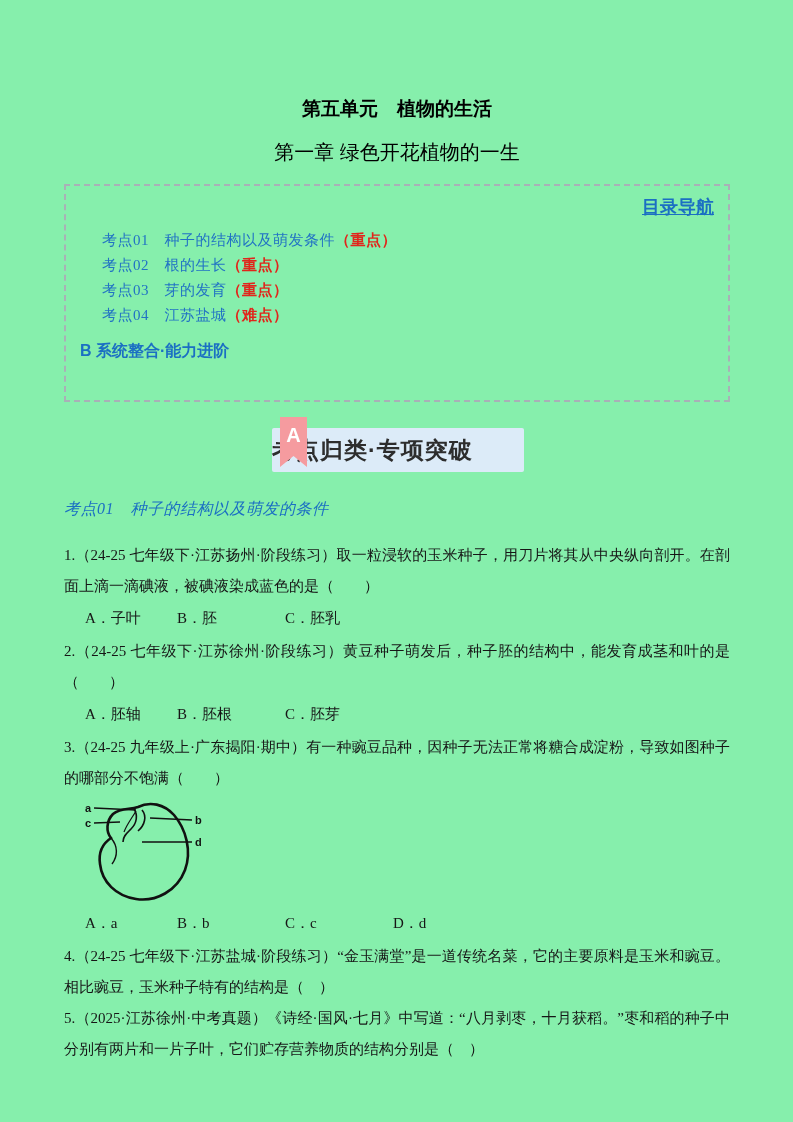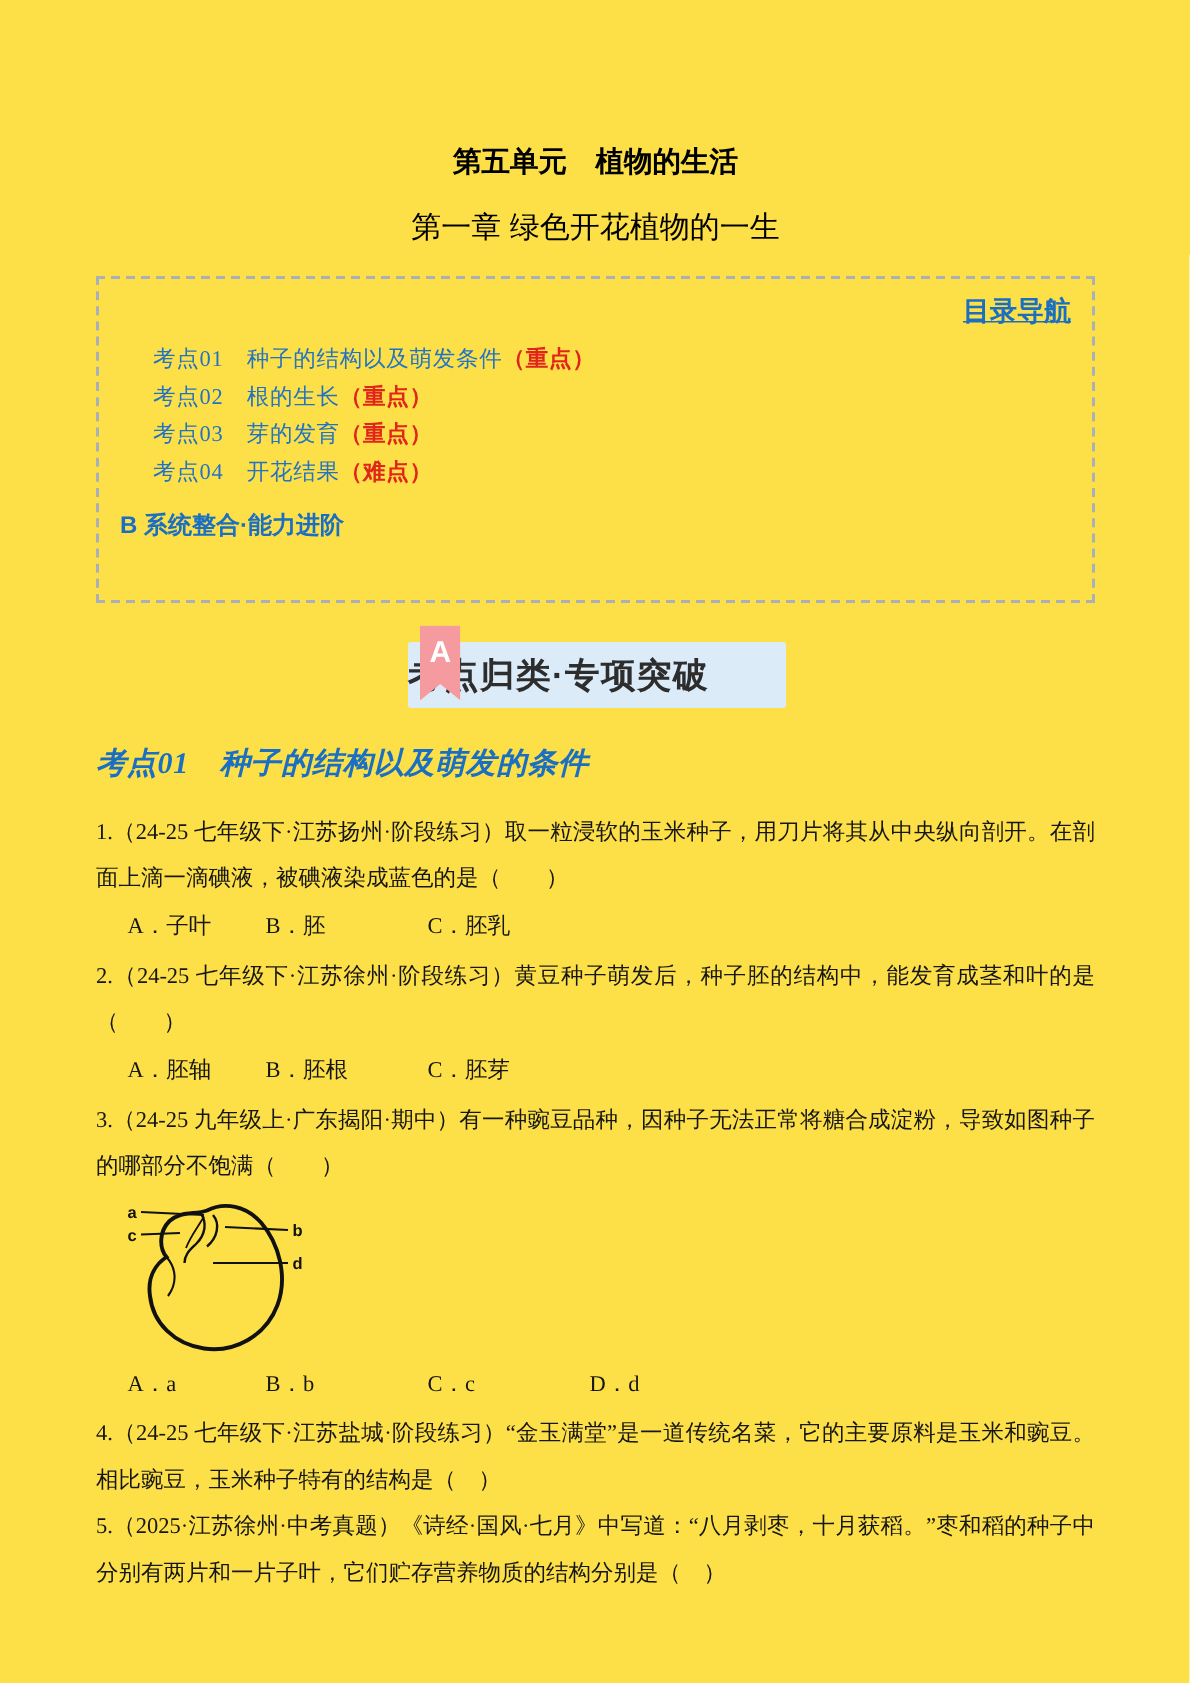--- a/index.html
+++ b/index.html
@@ -1,19 +1,19 @@
 <!DOCTYPE html>
 <html><head>
 <meta charset="utf-8">
 <style>
   * { box-sizing: border-box; }
   html,body { margin:0; padding:0; background:#ffffff; }
   .page {
     position:relative; width:793px; height:1122px; margin:0 auto;
-    background:#fde047; overflow:hidden;
+    background:#86efac; overflow:hidden;
     font-family:"Liberation Serif","DejaVu Serif",serif;
     color:#161616;
   }
   .content { padding:96px 63px 0 64px; }
 
   .doc-title {
     text-align:center; font-family:"Liberation Sans","DejaVu Sans",sans-serif;
     font-weight:bold; font-size:19px; line-height:26px; color:#000;
   }
   .doc-subtitle {
@@ -50,21 +50,21 @@
   }
   .banner-ribbon {
     position:absolute; left:8px; top:0; width:27px; height:50px;
     background:#f59b9f;
     clip-path:polygon(0 0, 100% 0, 100% 100%, 50% 78%, 0 100%);
     color:#ffffff; font-family:"Liberation Sans","DejaVu Sans",sans-serif;
     font-weight:bold; font-size:20px; text-align:center; line-height:36px;
   }
 
   .kd-heading {
-    margin-top:24px; color:#1b6fc3; font-weight:bold; font-size:20px;
+    margin-top:24px; color:#1b6fc3; font-weight:normal; font-size:16px;
     line-height:22px; font-style:italic; letter-spacing:0.5px;
   }
 
   .questions { margin-top:20px; }
   .question { margin-top:0; }
   .q-stem {
     font-size:15px; line-height:31px; text-align:justify; color:#161616;
   }
   .q-options {
     display:grid; grid-template-columns:92px 108px 108px auto;
@@ -88,21 +88,21 @@
 
     <div class="toc-box">
       <div class="toc-title">目录导航</div>
       <div class="toc-items" id="toc-items">
   <div class="toc-item"><span class="toc-label">考点01　种子的结构以及萌发条件</span><span class="toc-tag">（重点）</span></div>
 
   <div class="toc-item"><span class="toc-label">考点02　根的生长</span><span class="toc-tag">（重点）</span></div>
 
   <div class="toc-item"><span class="toc-label">考点03　芽的发育</span><span class="toc-tag">（重点）</span></div>
 
-  <div class="toc-item"><span class="toc-label">考点04　开花结果</span><span class="toc-tag">（难点）</span></div>
+  <div class="toc-item"><span class="toc-label">考点04　江苏盐城</span><span class="toc-tag">（难点）</span></div>
 </div>
       <div class="toc-section">B 系统整合·能力进阶</div>
     </div>
 
     <div class="banner-row">
       <div class="banner-band">考点归类·专项突破</div>
       <div class="banner-ribbon">A</div>
     </div>
 
     <div class="kd-heading">考点01　种子的结构以及萌发的条件</div>

